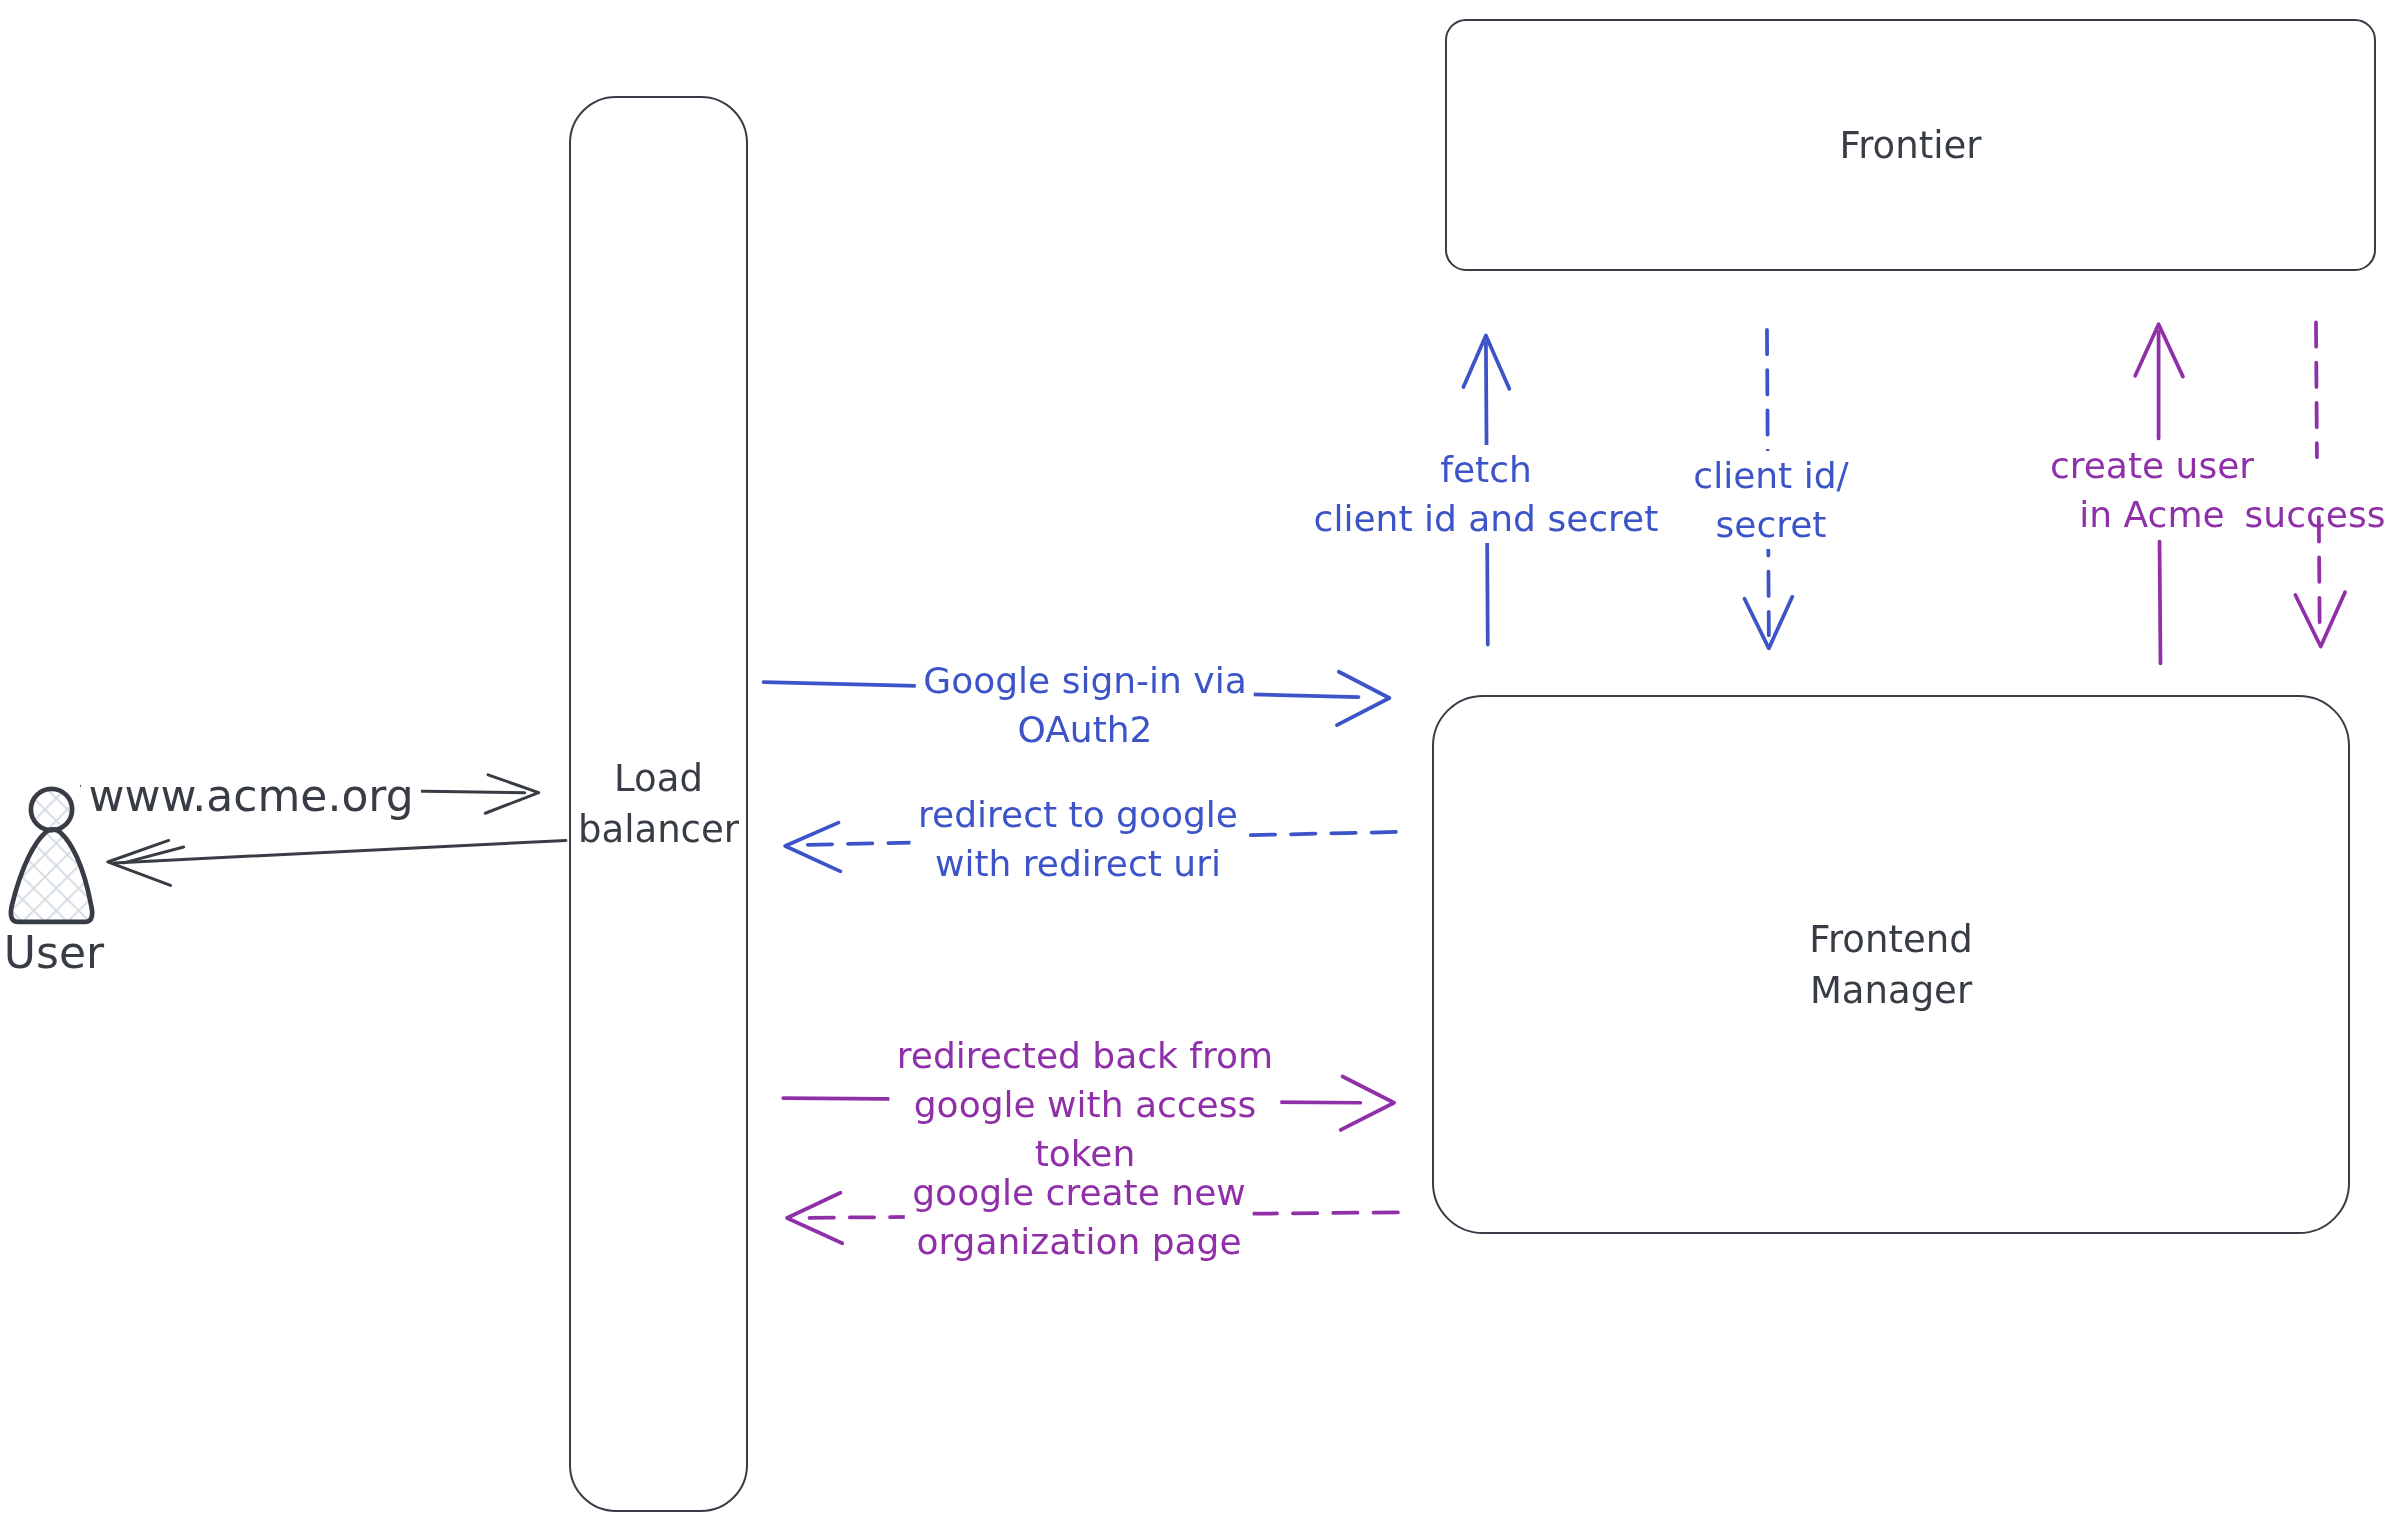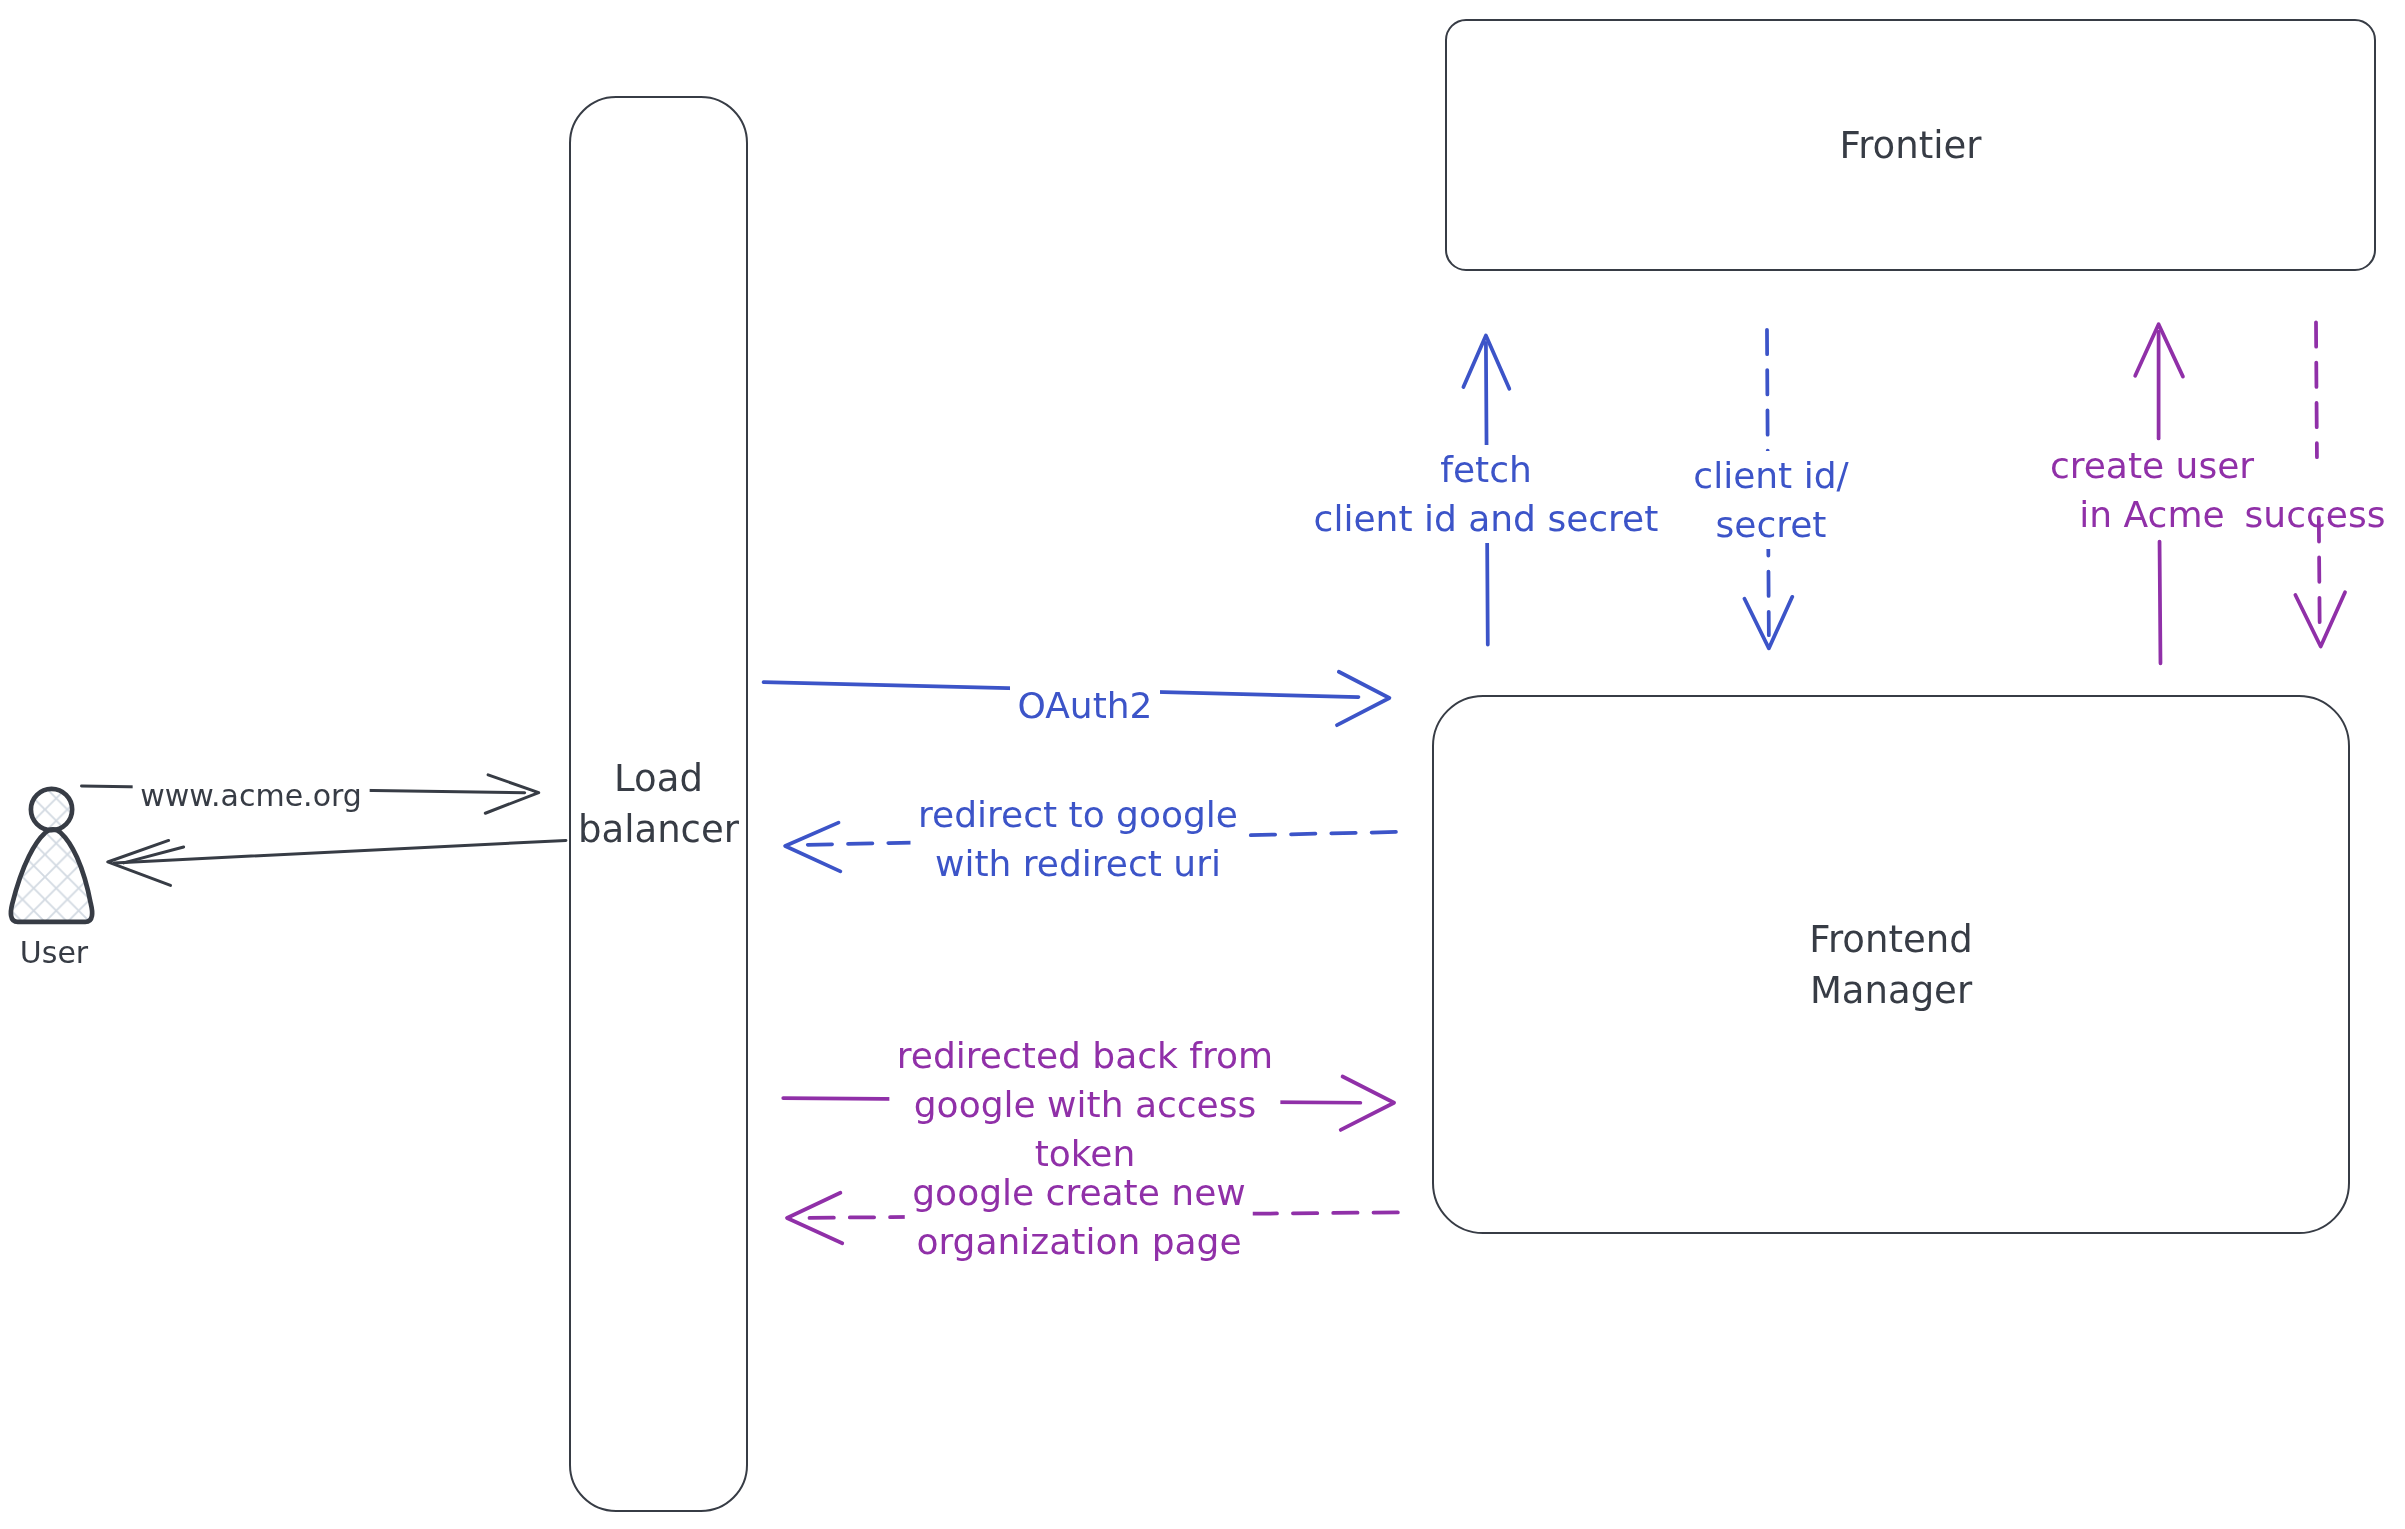--- a/index.html
+++ b/index.html
@@ -24,21 +24,21 @@
   .label{
     position:absolute; transform:translate(-50%,-50%);
     text-align:center; font-size:36px; line-height:49px;
     background:#fff; padding:0 7.5px; white-space:nowrap;
   }
   .label span{ display:block; }
   .label.dark{ color:var(--dark); }
   .label.blue{ color:var(--blue); }
   .label.purple{ color:var(--purple); }
   .label.no-bg{ background:transparent; padding:0; }
-  .label.small{ font-size:30px; }
+  .label.small{ font-size:44px; }
 </style>
 </head>
 <body>
 
 <div class="canvas">
 
   <div class="node" style="left:569px; top:96px; width:179px; height:1416px; border-radius:47px;">
     <span>Load</span>
     <span>balancer</span>
   </div>
@@ -114,20 +114,21 @@
 
     <g>
       <path class="ln dash st-purple" d="M 1492,1294 L 850,1300"></path>
       <path class="ln st-purple" d="M 897,1273 L 840,1300 L 899,1327"></path>
     </g>
   </svg>
 
   <div class="label dark small" style="left:251px; top:795px;">www.acme.org</div>
 
   <div class="label blue" style="left:1085px; top:705px;">
+    <span>Google sign-in via</span>
     <span>OAuth2</span>
   </div>
 
   <div class="label blue" style="left:1078px; top:839px;">
     <span>redirect to google</span>
     <span>with redirect uri</span>
   </div>
 
   <div class="label blue" style="left:1486px; top:494px;">
     <span>fetch</span>

